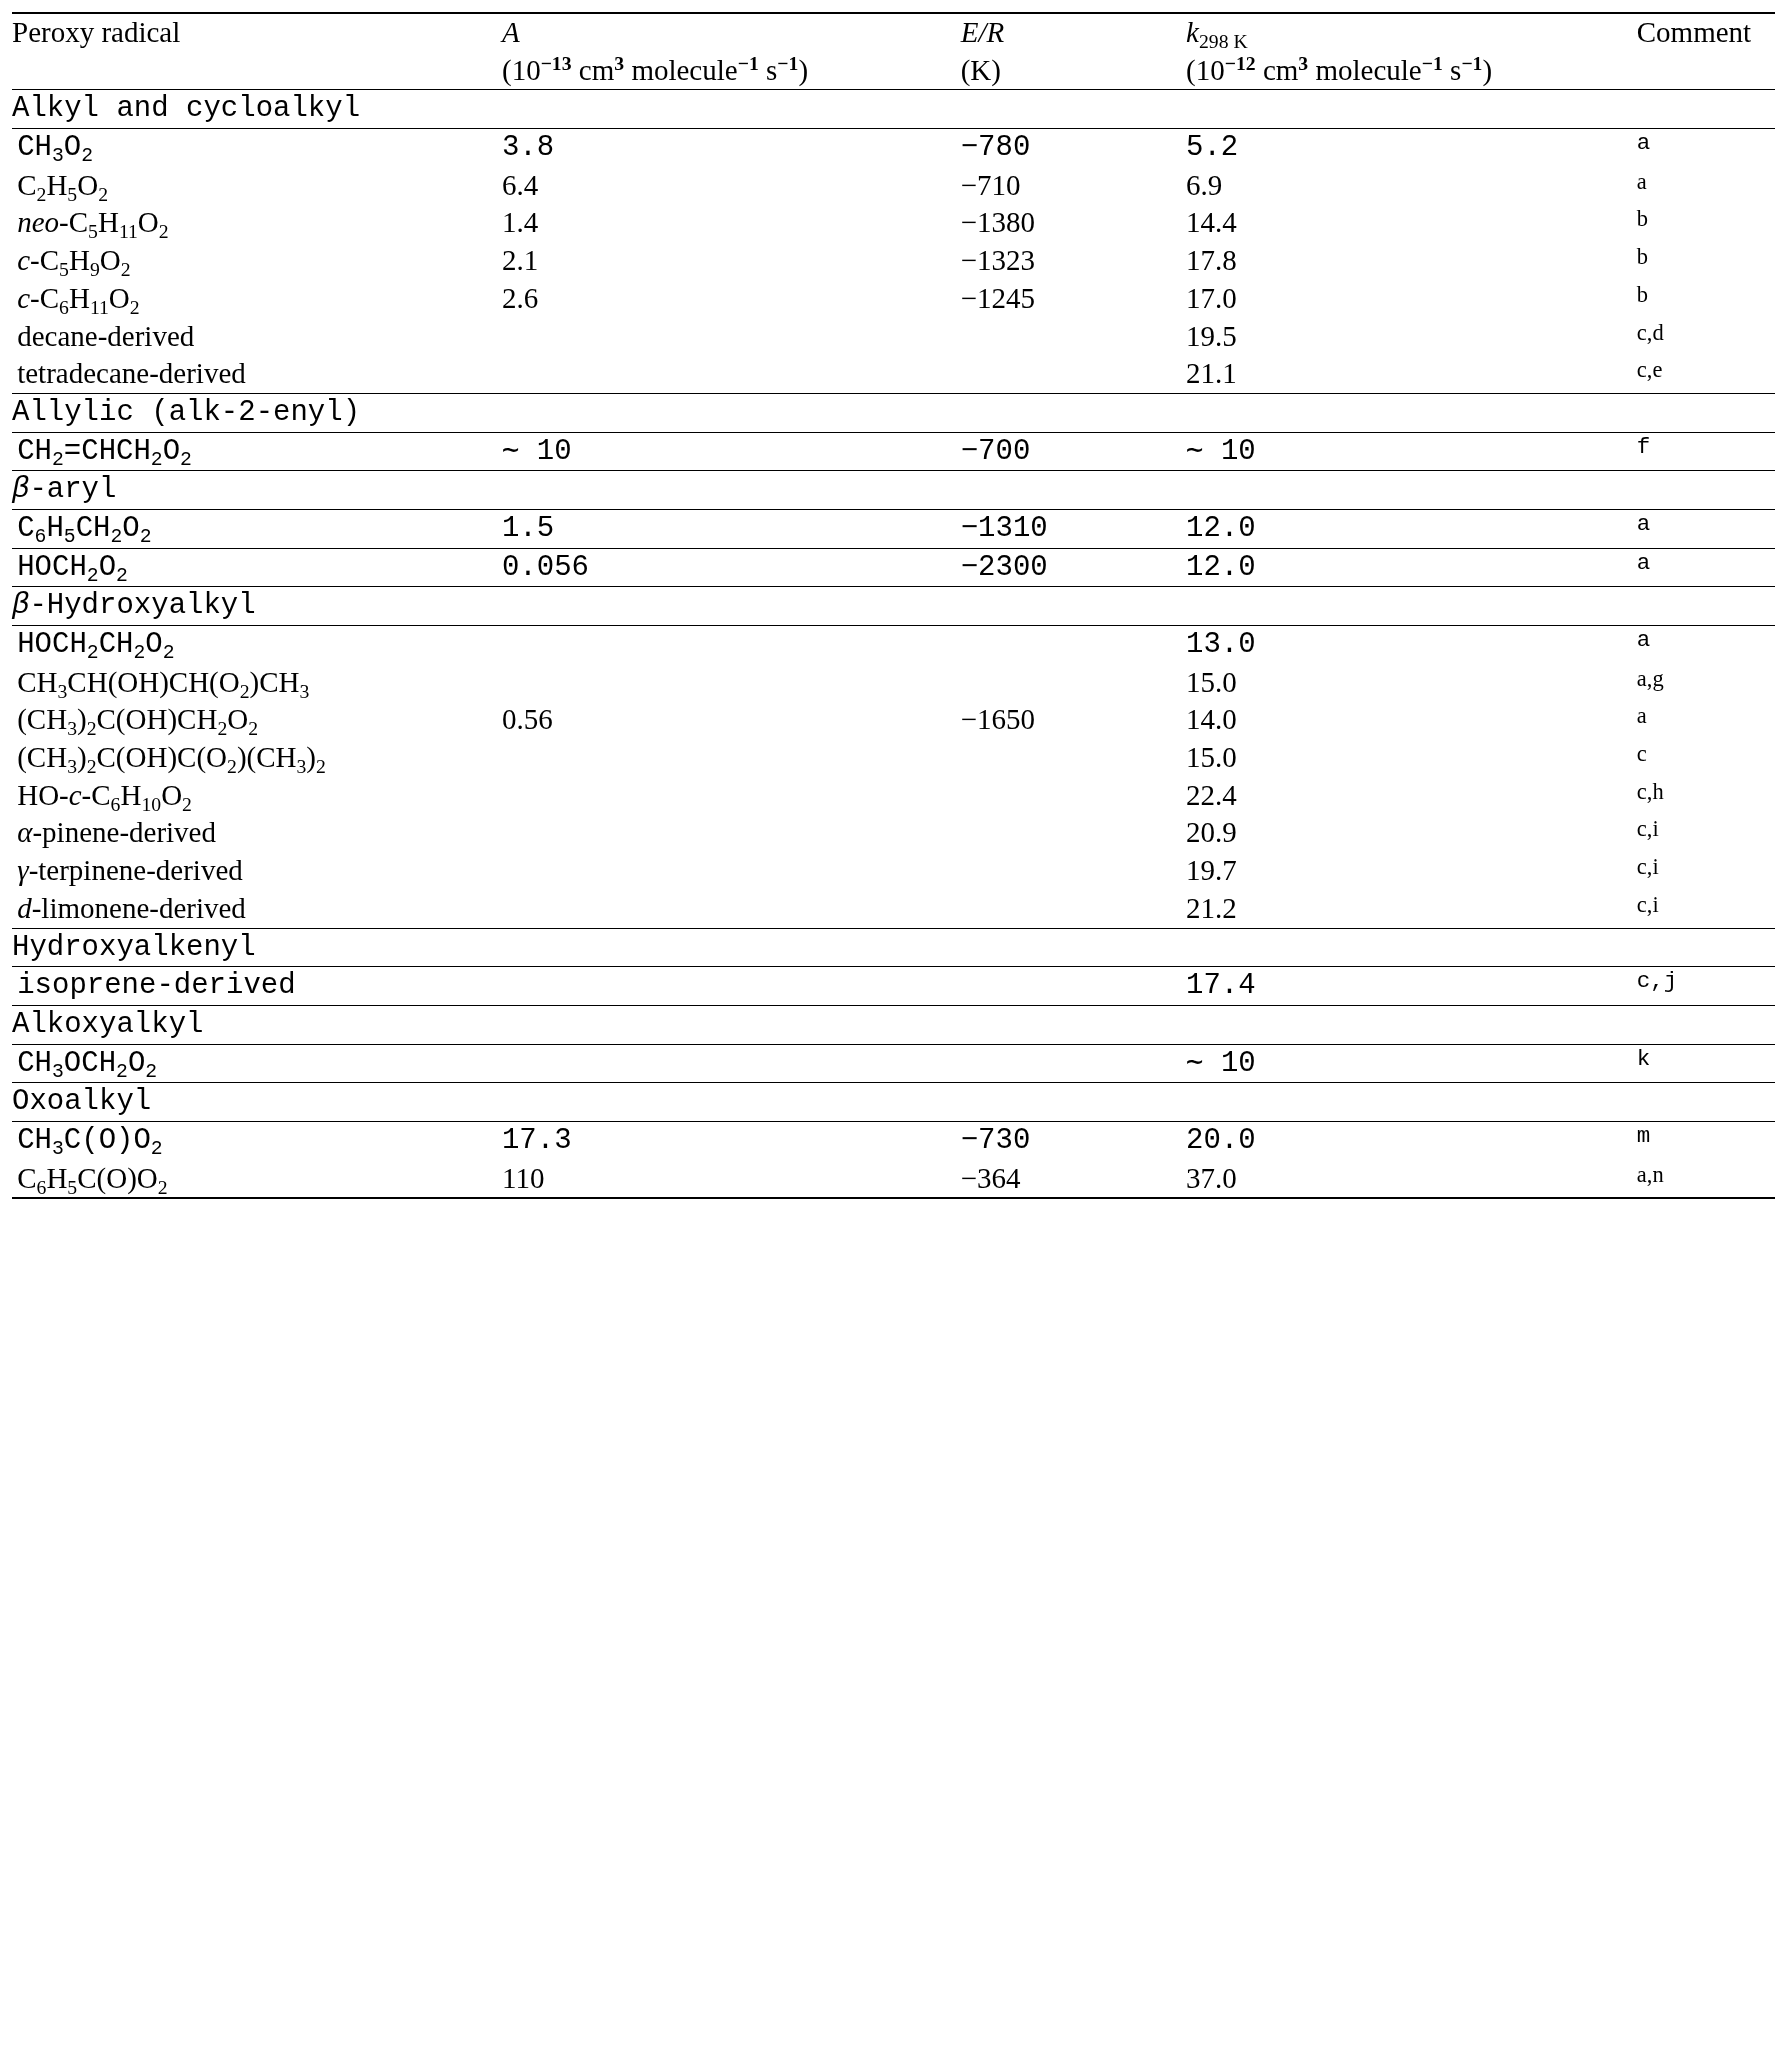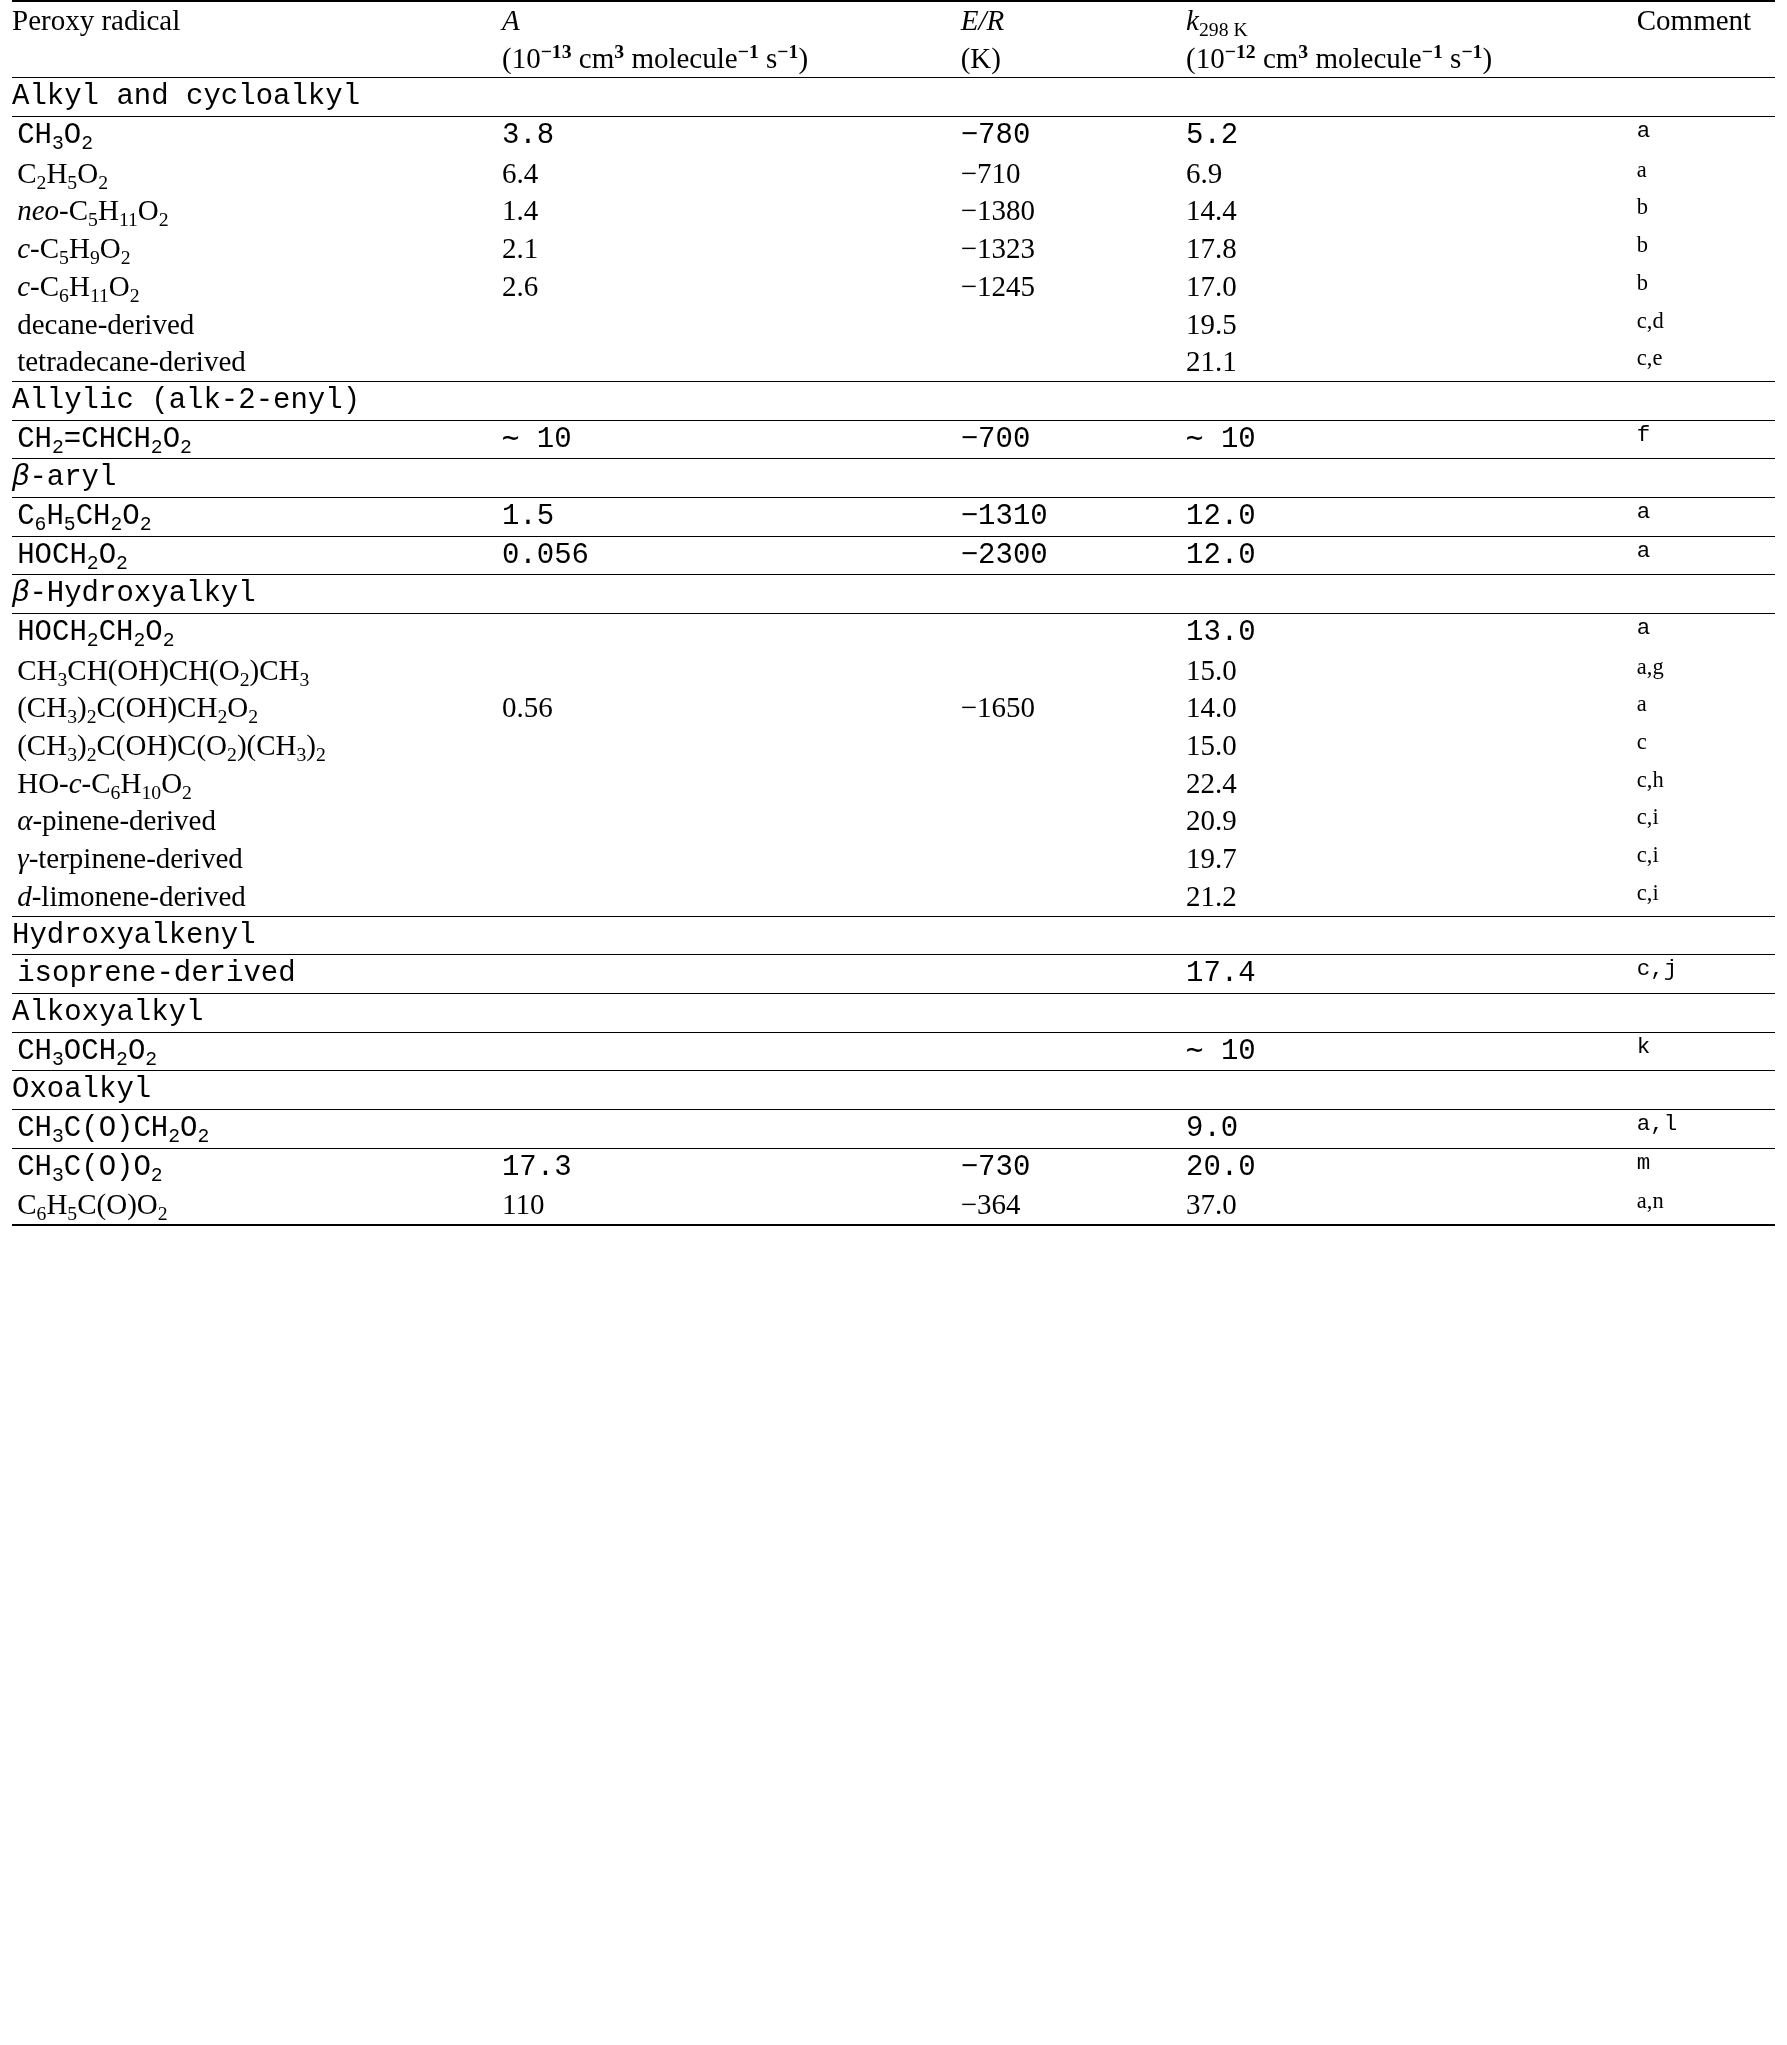--- a/index.html
+++ b/index.html
@@ -6,21 +6,21 @@
     margin: 0;
     padding: 0;
     background: #ffffff;
   }
   body {
     width: 1787px;
     font-family: "Liberation Serif", serif;
     color: #000000;
   }
   .page {
-    padding: 0px 12px 0 12px;
+    padding: 12px 12px 0 12px;
     box-sizing: border-box;
     width: 1787px;
   }
   table.sci {
     border-collapse: collapse;
     width: 1763px;
     font-size: 29px;
     line-height: 1.30;
   }
   table.sci td, table.sci th {
@@ -242,27 +242,20 @@
         <tr class="datarow rule-thin-top spacer-top spacer-bot">
           <td class="c-name">CH<sub>3</sub>OCH<sub>2</sub>O<sub>2</sub></td>
           <td class="c-a"></td>
           <td class="c-er"></td>
           <td class="c-k">∼ 10</td>
           <td class="c-cm cmtcell">k</td>
         </tr>
         <tr class="grp rule-thin-top">
           <td colspan="5">Oxoalkyl</td>
         </tr>
-        <tr class="datarow rule-thin-top spacer-top spacer-bot">
-          <td class="c-name">CH<sub>3</sub>C(O)CH<sub>2</sub>O<sub>2</sub></td>
-          <td class="c-a"></td>
-          <td class="c-er"></td>
-          <td class="c-k">9.0</td>
-          <td class="c-cm cmtcell">a,l</td>
-        </tr>
         <tr class="datarow rule-thin-top spacer-top">
           <td class="c-name">CH<sub>3</sub>C(O)O<sub>2</sub></td>
           <td class="c-a">17.3</td>
           <td class="c-er">−730</td>
           <td class="c-k">20.0</td>
           <td class="c-cm cmtcell">m</td>
         </tr>
         <tr class="datarow spacer-bot">
           <td class="c-name">C<sub>6</sub>H<sub>5</sub>C(O)O<sub>2</sub></td>
           <td class="c-a">110</td>

